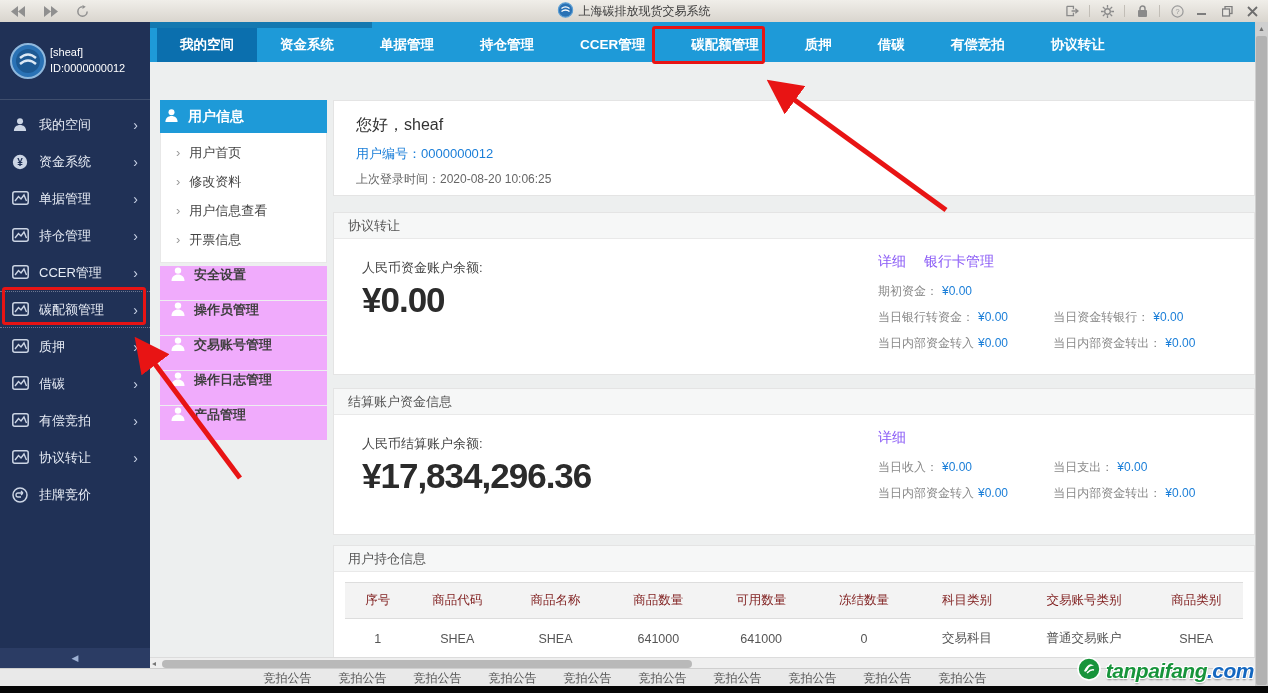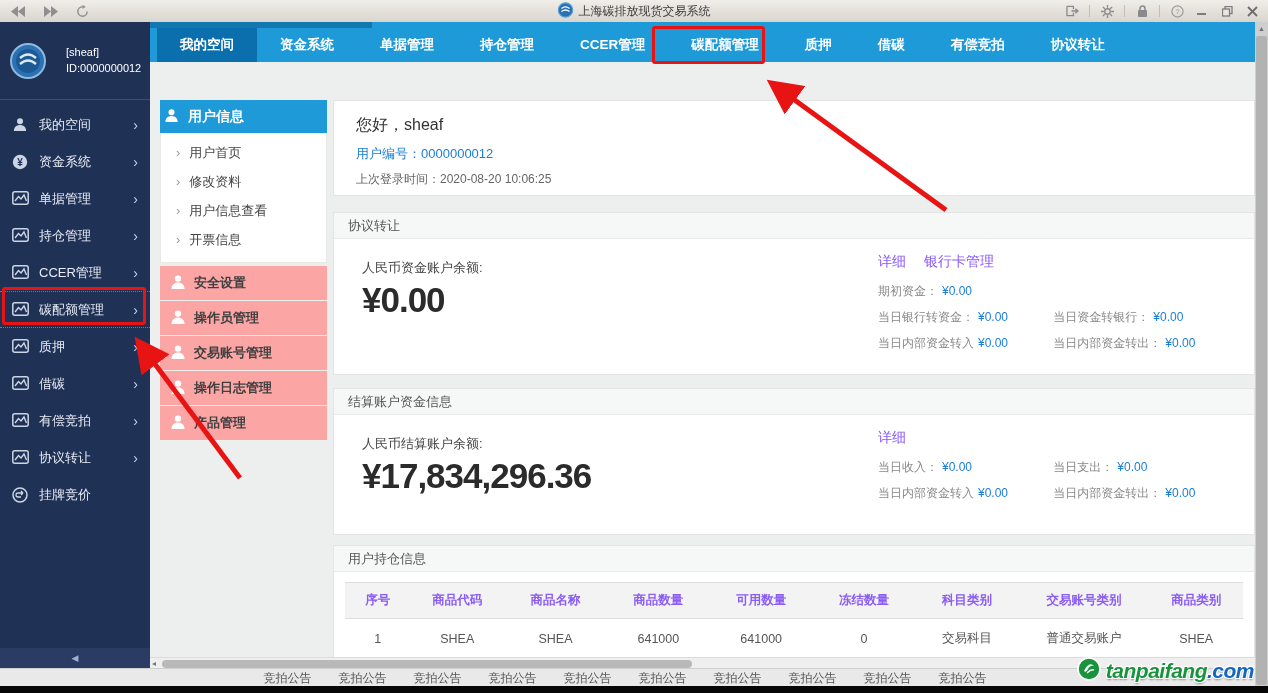--- a/index.html
+++ b/index.html
@@ -11,21 +11,21 @@
     background:linear-gradient(#f0eee9,#d9d5ce); display:flex; align-items:center; z-index:5; }
   .tb-nav { display:flex; align-items:center; gap:16px; padding-left:10px; color:#8f8f8f; }
   .tb-btn { width:16px; height:14px; display:flex; align-items:center; justify-content:center; }
   .tb-title { position:absolute; left:50%; transform:translateX(-50%); display:flex; align-items:center; gap:5px;
     font-size:12px; color:#3c3c3c; white-space:nowrap; }
   .tb-right { position:absolute; right:8px; top:0; height:22px; display:flex; align-items:center; gap:9px; color:#8a8a8a; }
   .tb-sep { width:1px; height:12px; background:#c2beb7; }
 
   
   .sidebar { position:absolute; left:0; top:22px; width:150px; height:646px; background:#203156; z-index:4; }
-  .profile { height:78px; display:flex; align-items:center; gap:20px; padding:12px 10px;
+  .profile { height:78px; display:flex; align-items:center; gap:4px; padding:12px 10px;
     border-bottom:1px solid rgba(255,255,255,.14); }
   .profile-logo { width:36px; height:36px; flex:0 0 36px; }
   .profile-text { color:#fff; font-size:11px; line-height:1.45; }
   .side-menu { padding-top:6px; }
   .side-item { height:37px; display:flex; align-items:center; padding:0 12px; color:#e7ecf5; font-size:13px; cursor:pointer; }
   .side-item .s-ico { width:17px; height:15px; margin-right:10px; flex:0 0 17px; opacity:.9; }
   .side-item .chev { margin-left:auto; color:#c8d2e6; font-size:14px; line-height:1; }
   .side-item.boxed { border-top:1px dotted rgba(255,255,255,.35); border-bottom:1px dotted rgba(255,255,255,.35); }
   .collapse-bar { position:absolute; left:0; bottom:0; width:150px; height:20px; background:#2b3c64;
     display:flex; align-items:center; justify-content:center; color:#9db0d2; font-size:9px; cursor:pointer; }
@@ -42,21 +42,21 @@
     border-bottom:1px solid #e2e2e2; font-size:12px; color:#666; line-height:27px; padding-left:12px; z-index:2; }
 
   
   .submenu { position:absolute; left:160px; top:100px; width:167px; z-index:2; }
   .sm-header { height:33px; background:#1e9ad8; color:#fff; font-size:14px; font-weight:bold;
     display:flex; align-items:center; gap:9px; padding:0 4px; }
   .sm-links { background:#fff; border:1px solid #e8e8e8; border-top:none; padding:5px 0 8px; }
   .sm-link { height:29px; display:flex; align-items:center; gap:9px; padding-left:15px; font-size:13px; color:#444; cursor:pointer; }
   .sm-link .ar { color:#999; font-size:13px; }
   .sm-sections { margin-top:3px; }
-  .sm-section { height:34px; background:#fca5a5; margin-bottom:1px; display:flex; align-items:center; gap:8px;
+  .sm-section { height:34px; background:#f0abfc; margin-bottom:1px; display:flex; gap:8px;
     padding-left:10px; font-size:13px; font-weight:bold; color:#3f3f3f; cursor:pointer; }
 
   
   .main { position:absolute; left:333px; top:100px; width:922px; z-index:1; }
   .panel { background:#fff; border:1px solid #e4e4e4; }
   .panel-user { position:absolute; left:0; top:0; width:922px; height:96px; padding:14px 0 0 22px; }
   .greeting { font-size:16px; color:#333; }
   .userno { font-size:13px; color:#1a7ed8; margin-top:9px; }
   .lastlogin { font-size:12px; color:#666; margin-top:8px; }
   .security { position:absolute; left:267px; top:31px; display:flex; align-items:center; gap:7px; font-size:12px; color:#666; }
@@ -77,21 +77,21 @@
   .rb-links { display:flex; gap:18px; margin-bottom:12px; }
   .rb-links a { color:#8b5cf6; font-size:14px; text-decoration:none; cursor:pointer; }
   .rb-row { margin-top:9px; white-space:nowrap; }
   .pair { display:inline-block; }
   .pair.first { width:172px; }
   .pl { color:#888; }
   .pv { color:#1a7ed8; margin-left:4px; }
 
   table.pos { width:898px; margin:10px auto 0; border-collapse:collapse; table-layout:fixed; }
   table.pos th { height:36px; background:#f3f3f3; border-top:1px solid #ddd; border-bottom:1px solid #ddd;
-    font-size:12.5px; color:#8b5cf6; font-weight:bold; text-align:center; }
+    font-size:12.5px; color:#7f1d1d; font-weight:normal; text-align:center; }
   table.pos td { height:40px; font-size:12.5px; color:#555; text-align:center; background:#fff; }
 
   
   .vscroll { position:absolute; right:0; top:22px; width:13px; height:664px; background:#cfcfcf; z-index:6; }
   .vscroll .vbtn { height:13px; display:flex; align-items:center; justify-content:center; font-size:7px; color:#6f6f6f; }
   .vscroll .vthumb { position:absolute; left:1px; right:1px; top:14px; bottom:1px; background:#b2b2b2; border-radius:2px; }
   .hscroll { position:absolute; left:150px; top:657px; width:1105px; height:11px; background:#efefef; border-top:1px solid #dcdcdc; z-index:6; }
   .hscroll .hbtn { position:absolute; left:2px; top:0; font-size:8px; color:#777; line-height:11px; }
   .hscroll .hthumb { position:absolute; left:12px; top:1.5px; width:530px; height:8px; background:#b9b9b9; border-radius:4px; }
 

